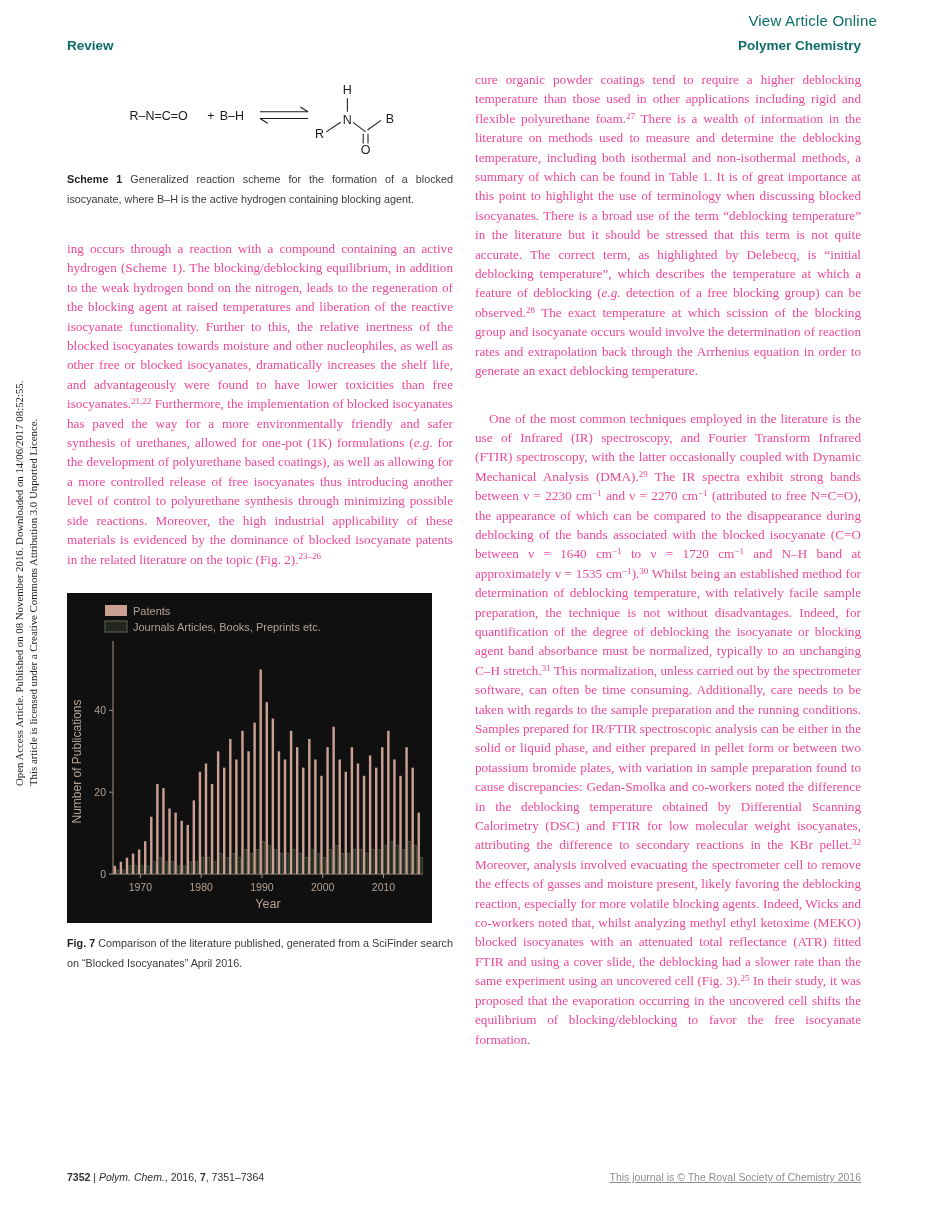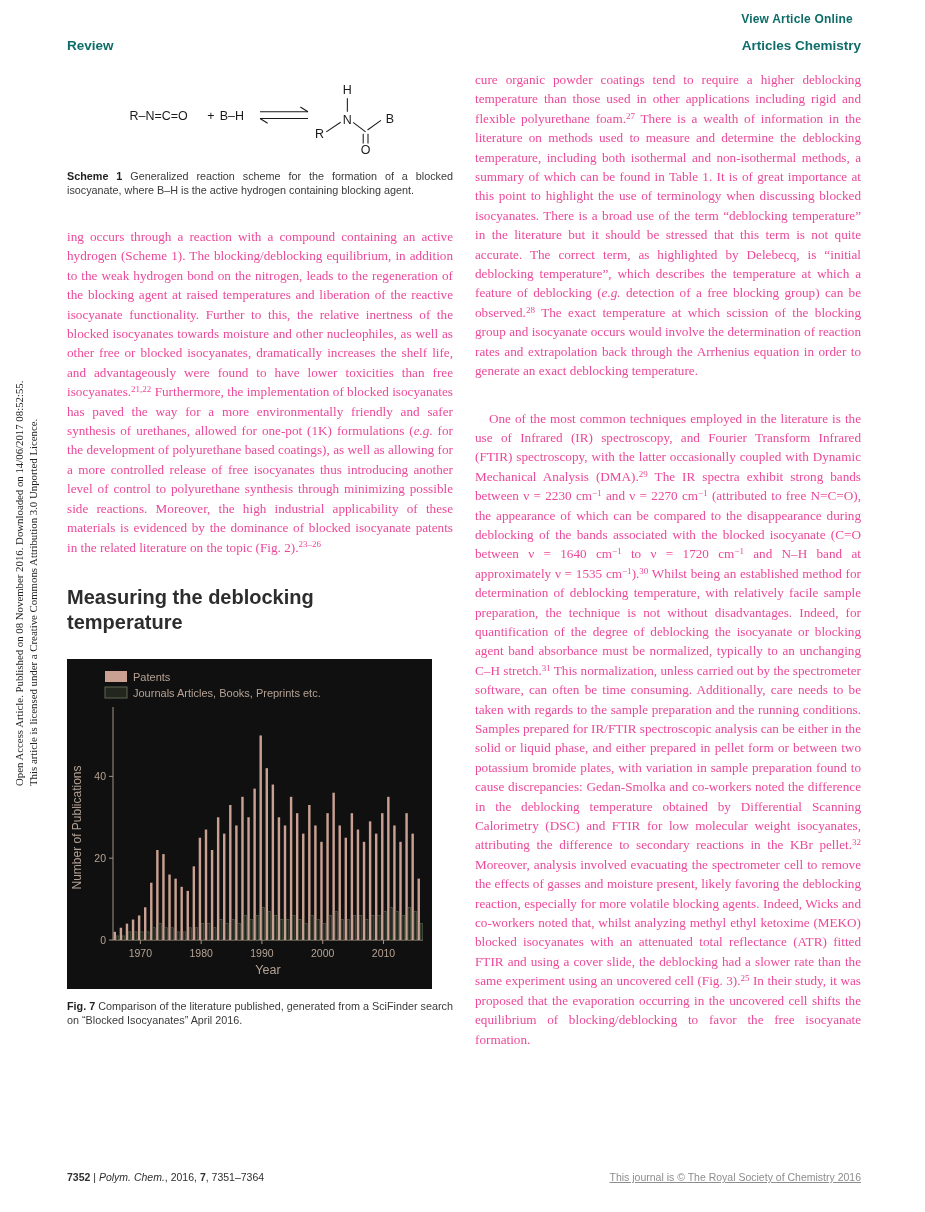--- a/index.html
+++ b/index.html
@@ -9,23 +9,23 @@
     background: #ffffff; overflow: hidden; color: #1c1c1c;
   }
   
   .credit {
     position: absolute; left: 12px; top: 786px;
     transform: rotate(-90deg); transform-origin: 0 0;
     width: 558px; font-family: "Liberation Serif", serif;
     font-size: 10.8px; line-height: 14px; color: #222; white-space: nowrap;
   }
   .view-online {
-    position: absolute; top: 12px; right: 72px;
-    font-family: "Liberation Sans", sans-serif; font-weight: bold;
-    font-size: 12px; color: #0e6d68; letter-spacing: 0.2px;
+    position: absolute; top: 12px; right: 48px;
+    font-family: "Liberation Sans", sans-serif; font-weight: normal;
+    font-size: 15px; color: #0e6d68; letter-spacing: 0.2px;
   }
   .header-row {
     position: absolute; top: 38px; left: 67px; right: 64px;
     display: flex; justify-content: space-between;
     font-family: "Liberation Sans", sans-serif; font-weight: bold;
     font-size: 13.5px; color: #0e6d68;
   }
   .columns {
     position: absolute; top: 70px; left: 67px; right: 64px;
     display: flex; gap: 22px;
@@ -33,21 +33,21 @@
   .col { flex: 1; min-width: 0; }
   p.body {
     font-family: "Liberation Serif", serif; font-size: 13.2px;
     line-height: 19.4px; text-align: justify; margin: 0; color: #ec4899;
   }
   p.body.first { margin-top: 30px; }
   p.body.indent { text-indent: 14px; margin-top: 28px; }
   sup { font-size: 9px; line-height: 0; vertical-align: baseline; position: relative; top: -0.45em; }
   .caption {
     font-family: "Liberation Sans", sans-serif; font-size: 10.8px;
-    line-height: 14px; color: #3a3a3a; text-align: justify; margin: 0;
+    line-height: 20px; color: #3a3a3a; text-align: justify; margin: 0;
   }
   .caption b { color: #1f1f1f; }
   h2.section {
     font-family: "Liberation Sans", sans-serif; font-size: 20px;
     line-height: 25px; font-weight: bold; color: #2d2d2d;
     margin: 28px 0 15px; max-width: 310px;
   }
   .scheme-wrap { width: 288px; margin: 10px auto 14px; }
   .scheme-wrap svg { display: block; width: 288px; height: 75px; }
   .fig2 { margin: 24px 0 10px; }
@@ -69,21 +69,21 @@
 
   <div class="credit">
     <div>Open Access Article. Published on 08 November 2016. Downloaded on 14/06/2017 08:52:55.</div>
     <div>This article is licensed under a Creative Commons Attribution 3.0 Unported Licence.</div>
   </div>
 
   <div class="view-online">View Article Online</div>
 
   <div class="header-row">
     <span>Review</span>
-    <span>Articles Chemistry</span>
+    <span>Polymer Chemistry</span>
   </div>
 
   <div class="columns">
 
     <div class="col">
 
       <div class="scheme-wrap">
         <svg viewBox="0 0 300 78">
           <text class="chem-text" x="14" y="42">R–N=C=O</text>
           <text class="chem-text" x="95" y="42">+</text>
@@ -109,21 +109,20 @@
             <line class="chem-line" x1="262" y1="52" x2="276" y2="42"></line>
             <text class="chem-text" x="281" y="45">B</text>
           </g>
         </svg>
       </div>
 
       <p class="caption"><b>Scheme 1</b>  Generalized reaction scheme for the formation of a blocked isocyanate, where B–H is the active hydrogen containing blocking agent.</p>
 
       <p class="body first">ing occurs through a reaction with a compound containing an active hydrogen (Scheme 1). The blocking/deblocking equilibrium, in addition to the weak hydrogen bond on the nitrogen, leads to the regeneration of the blocking agent at raised temperatures and liberation of the reactive isocyanate functionality. Further to this, the relative inertness of the blocked isocyanates towards moisture and other nucleophiles, as well as other free or blocked isocyanates, dramatically increases the shelf life, and advantageously were found to have lower toxicities than free isocyanates.<sup>21,22</sup> Furthermore, the implementation of blocked isocyanates has paved the way for a more environmentally friendly and safer synthesis of urethanes, allowed for one-pot (1K) formulations (<i>e.g.</i> for the development of polyurethane based coatings), as well as allowing for a more controlled release of free isocyanates thus introducing another level of control to polyurethane synthesis through minimizing possible side reactions. Moreover, the high industrial applicability of these materials is evidenced by the dominance of blocked isocyanate patents in the related literature on the topic (Fig. 2).<sup>23–26</sup></p>
 
-      <h2 class="section">Measuring the deblocking temperature</h2>
 
 
       <figure class="fig2" style="margin-left:0;margin-right:0">
         <svg viewBox="0 0 365 330">
             <rect x="0" y="0" width="365" height="330" fill="#101010"></rect>
             <line x1="46" y1="281" x2="356" y2="281" stroke="#a39484" stroke-width="1"></line>
             <line x1="46" y1="281" x2="46" y2="48" stroke="#a39484" stroke-width="1"></line>
             <line x1="42" y1="281" x2="46" y2="281" stroke="#a39484"></line>
             <text x="39" y="284.5" fill="#b5a294" font-size="10.5" text-anchor="end" font-family="Liberation Sans, sans-serif">0</text>
             <line x1="42" y1="199.1818181818182" x2="46" y2="199.1818181818182" stroke="#a39484"></line>

